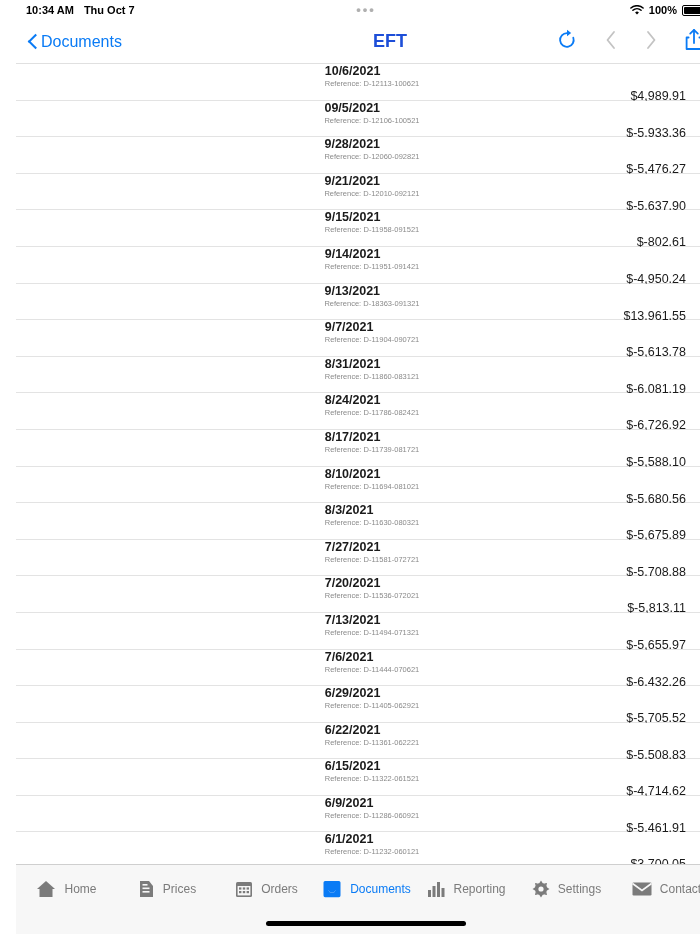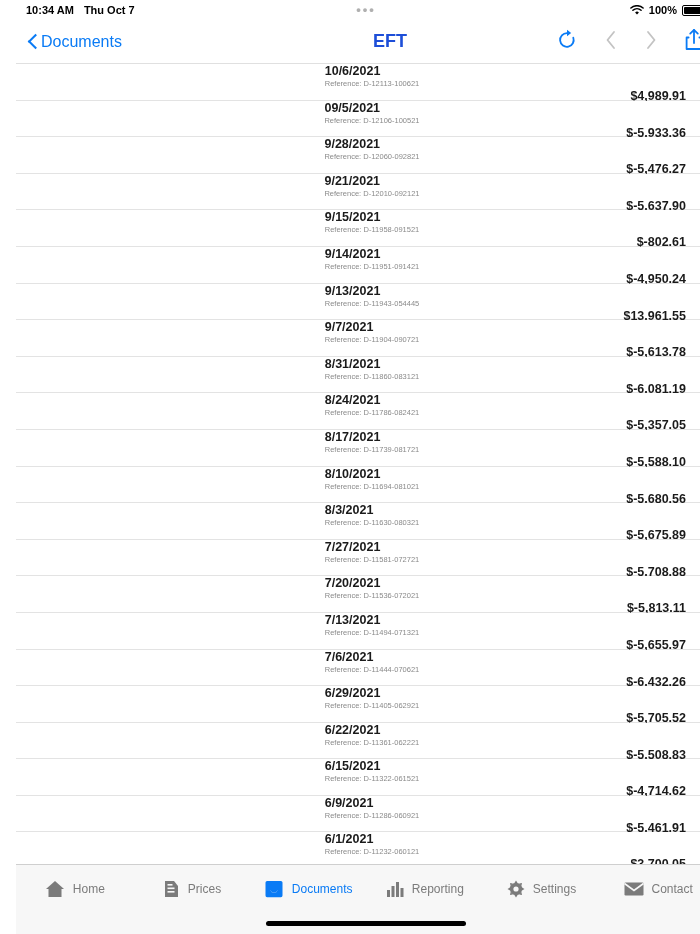--- a/index.html
+++ b/index.html
@@ -159,21 +159,21 @@
     margin-top: 1px;
   }
   .row-right {
     margin-left: auto;
     display: flex;
     align-items: center;
     gap: 12px;
   }
   .row-amount {
     font-size: 12.5px;
-    font-weight: bold;
+    font-weight: normal;
     color: #1a1a1a;
     text-align: right;
   }
   .chev-right {
     width: 8px; height: 14px;
     position: relative;
     flex: 0 0 8px;
   }
   .chev-right::before {
     content: "";
@@ -337,21 +337,21 @@
           <span class="row-ref">Reference: D-11951-091421</span>
         </div>
         <div class="row-right">
           <span class="row-amount">$-4,950.24</span>
           <span class="chev-right"></span>
         </div>
       </div>
       <div class="row">
         <div class="row-left">
           <span class="row-date">9/13/2021</span>
-          <span class="row-ref">Reference: D-11943-054445</span>
+          <span class="row-ref">Reference: D-18363-091321</span>
         </div>
         <div class="row-right">
           <span class="row-amount">$13,961.55</span>
           <span class="chev-right"></span>
         </div>
       </div>
       <div class="row">
         <div class="row-left">
           <span class="row-date">9/7/2021</span>
           <span class="row-ref">Reference: D-11904-090721</span>
@@ -370,21 +370,21 @@
           <span class="row-amount">$-6,081.19</span>
           <span class="chev-right"></span>
         </div>
       </div>
       <div class="row">
         <div class="row-left">
           <span class="row-date">8/24/2021</span>
           <span class="row-ref">Reference: D-11786-082421</span>
         </div>
         <div class="row-right">
-          <span class="row-amount">$-5,357.05</span>
+          <span class="row-amount">$-6,726.92</span>
           <span class="chev-right"></span>
         </div>
       </div>
       <div class="row">
         <div class="row-left">
           <span class="row-date">8/17/2021</span>
           <span class="row-ref">Reference: D-11739-081721</span>
         </div>
         <div class="row-right">
           <span class="row-amount">$-5,588.10</span>
@@ -516,20 +516,35 @@
         <span class="tab-icon">
           <svg width="20" height="20" viewBox="0 0 20 20">
             <path d="M4 2 H13 L17 7 V18 H4 Z" fill="currentColor"></path>
             <rect x="6.5" y="5" width="5" height="1.6" fill="#f7f7f7"></rect>
             <rect x="6.5" y="8.5" width="7" height="1.6" fill="#f7f7f7"></rect>
             <rect x="6.5" y="12" width="7" height="1.6" fill="#f7f7f7"></rect>
           </svg>
         </span>
         <span>Prices</span>
       </div>
+      <div class="tab">
+        <span class="tab-icon">
+          <svg width="20" height="20" viewBox="0 0 20 20">
+            <rect x="2" y="3" width="16" height="15" rx="1.5" fill="currentColor"></rect>
+            <rect x="3.6" y="7" width="12.8" height="9.4" fill="#f7f7f7"></rect>
+            <rect x="5" y="8.4" width="2.4" height="2.2" fill="currentColor"></rect>
+            <rect x="8.8" y="8.4" width="2.4" height="2.2" fill="currentColor"></rect>
+            <rect x="12.6" y="8.4" width="2.4" height="2.2" fill="currentColor"></rect>
+            <rect x="5" y="12" width="2.4" height="2.2" fill="currentColor"></rect>
+            <rect x="8.8" y="12" width="2.4" height="2.2" fill="currentColor"></rect>
+            <rect x="12.6" y="12" width="2.4" height="2.2" fill="currentColor"></rect>
+          </svg>
+        </span>
+        <span>Orders</span>
+      </div>
       <div class="tab active">
         <span class="tab-icon">
           <svg width="22" height="20" viewBox="0 0 22 20">
             <path d="M2.5 3.5 A1.6 1.6 0 0 1 4.1 2 H17.9 A1.6 1.6 0 0 1 19.5 3.5 V11 H14.5 L13 13.6 H9 L7.5 11 H2.5 Z" fill="currentColor"></path>
             <path d="M2.5 11 H7.5 L9 13.6 H13 L14.5 11 H19.5 V16.6 A1.6 1.6 0 0 1 17.9 18.2 H4.1 A1.6 1.6 0 0 1 2.5 16.6 Z" fill="currentColor"></path>
           </svg>
         </span>
         <span>Documents</span>
       </div>
       <div class="tab">

